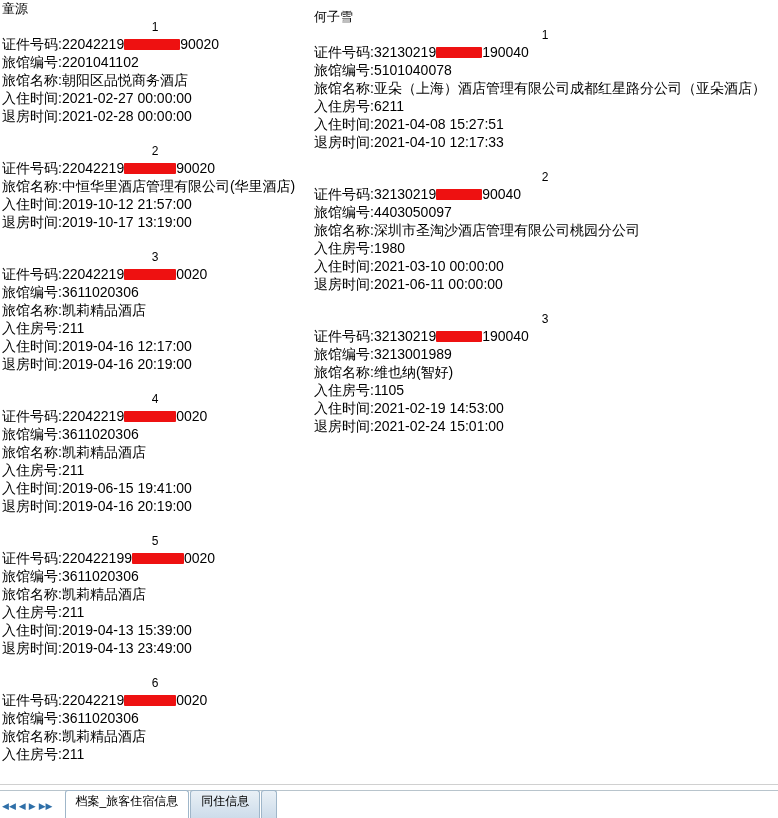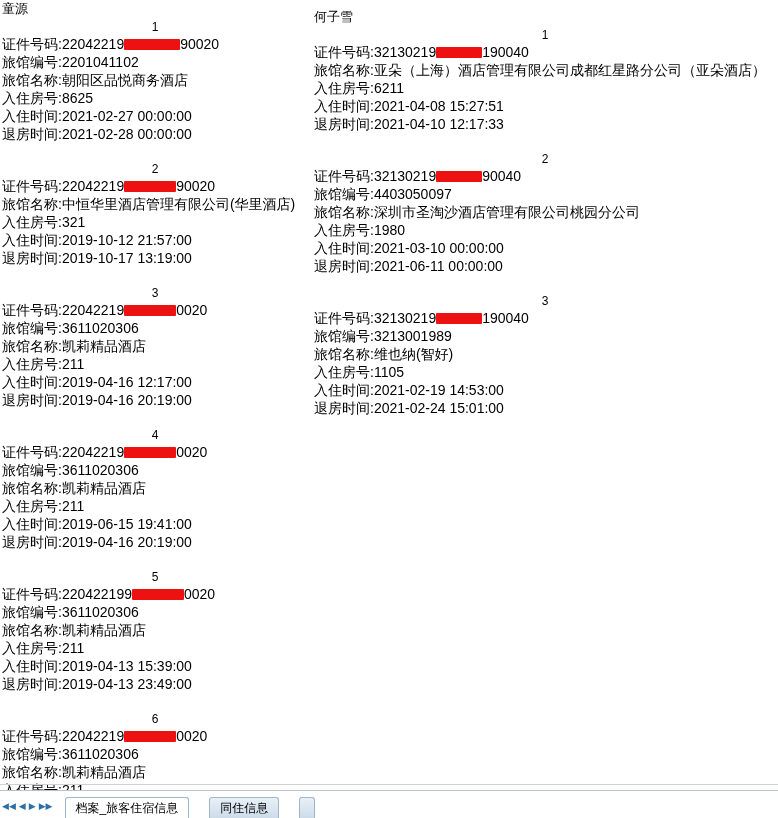--- a/index.html
+++ b/index.html
@@ -100,30 +100,30 @@
     display: flex;
     align-items: center;
     height: 22px;
     gap: 3px;
     margin: 0 6px 1px 2px;
     color: #2f6fa8;
     font-size: 9px;
   }
   .nav-arrows span { line-height: 9px; }
   .tab {
-    height: 21px;
+    height: 28px;
     line-height: 21px;
     padding: 0 10px;
     font-size: 12px;
     background: linear-gradient(to bottom,#e9f0f6,#cddcea);
     border: 1px solid #9fb6c9;
     border-bottom: none;
     border-top-left-radius: 3px;
     border-top-right-radius: 3px;
-    margin-right: 20px;
+    margin-right: 1px;
     white-space: nowrap;
     color: #000;
   }
   .tab.active {
     background: #ffffff;
     border-color: #9fb6c9;
     font-weight: normal;
   }
   .tab.addtab {
     padding: 0 7px;
@@ -139,31 +139,29 @@
   <div class="columns">
 
     <div class="col col-left">
       <div class="person-name">童源</div>
 
       <div class="record">
         <div class="rec-num">1</div>
         <div class="line"><span>证件号码:</span><span>22042219</span><span class="redact r-wide"></span><span>90020</span></div>
         <div class="line"><span>旅馆编号:</span><span>2201041102</span></div>
         <div class="line"><span>旅馆名称:</span><span>朝阳区品悦商务酒店</span></div>
-        <div class="line"><span>入住房号:</span><span>8625</span></div>
         <div class="line"><span>入住时间:</span><span>2021-02-27 00:00:00</span></div>
         <div class="line"><span>退房时间:</span><span>2021-02-28 00:00:00</span></div>
       </div>
       <div class="spacer-row"></div>
 
       <div class="record">
         <div class="rec-num">2</div>
         <div class="line"><span>证件号码:</span><span>22042219</span><span class="redact r-med"></span><span>90020</span></div>
         <div class="line"><span>旅馆名称:</span><span>中恒华里酒店管理有限公司(华里酒店)</span></div>
-        <div class="line"><span>入住房号:</span><span>321</span></div>
         <div class="line"><span>入住时间:</span><span>2019-10-12 21:57:00</span></div>
         <div class="line"><span>退房时间:</span><span>2019-10-17 13:19:00</span></div>
       </div>
       <div class="spacer-row"></div>
 
       <div class="record">
         <div class="rec-num">3</div>
         <div class="line"><span>证件号码:</span><span>22042219</span><span class="redact r-med"></span><span>0020</span></div>
         <div class="line"><span>旅馆编号:</span><span>3611020306</span></div>
         <div class="line"><span>旅馆名称:</span><span>凯莉精品酒店</span></div>
@@ -207,20 +205,21 @@
     </div>
 
     <div class="col-sep"></div>
 
     <div class="col col-right">
       <div class="person-name">何子雪</div>
 
       <div class="record">
         <div class="rec-num">1</div>
         <div class="line"><span>证件号码:</span><span>32130219</span><span class="redact r-nar"></span><span>190040</span></div>
+        <div class="line"><span>旅馆编号:</span><span>5101040078</span></div>
         <div class="line"><span>旅馆名称:</span><span>亚朵（上海）酒店管理有限公司成都红星路分公司（亚朵酒店）</span></div>
         <div class="line"><span>入住房号:</span><span>6211</span></div>
         <div class="line"><span>入住时间:</span><span>2021-04-08 15:27:51</span></div>
         <div class="line"><span>退房时间:</span><span>2021-04-10 12:17:33</span></div>
       </div>
       <div class="spacer-row"></div>
 
       <div class="record">
         <div class="rec-num">2</div>
         <div class="line"><span>证件号码:</span><span>32130219</span><span class="redact r-nar"></span><span>90040</span></div>

